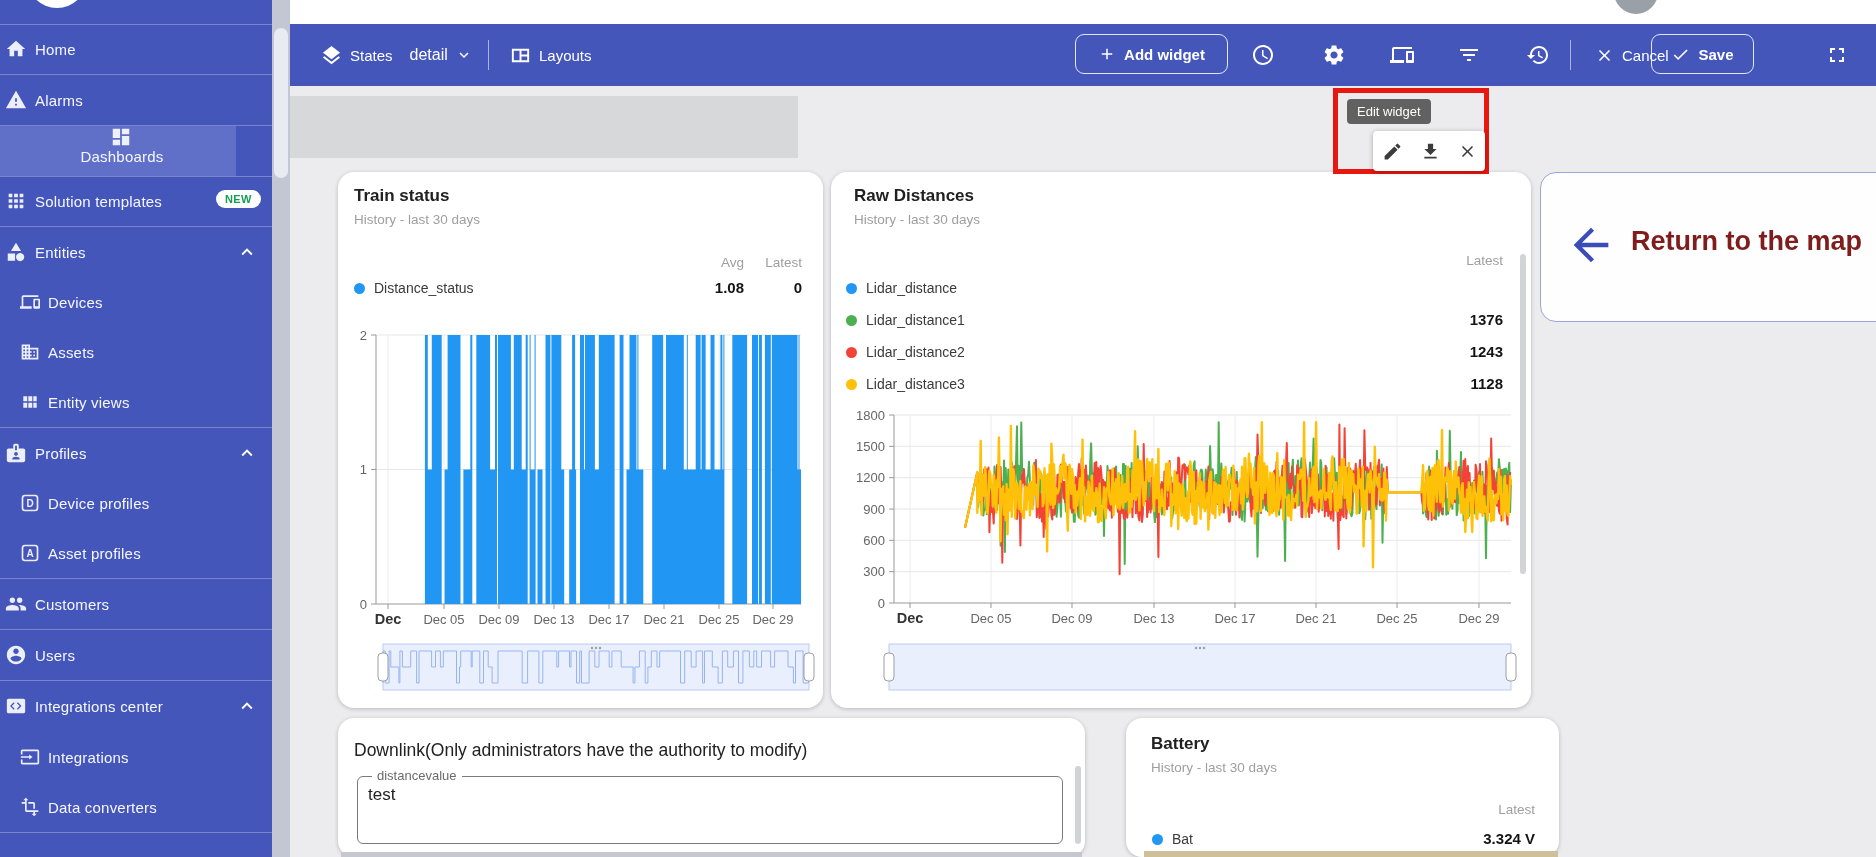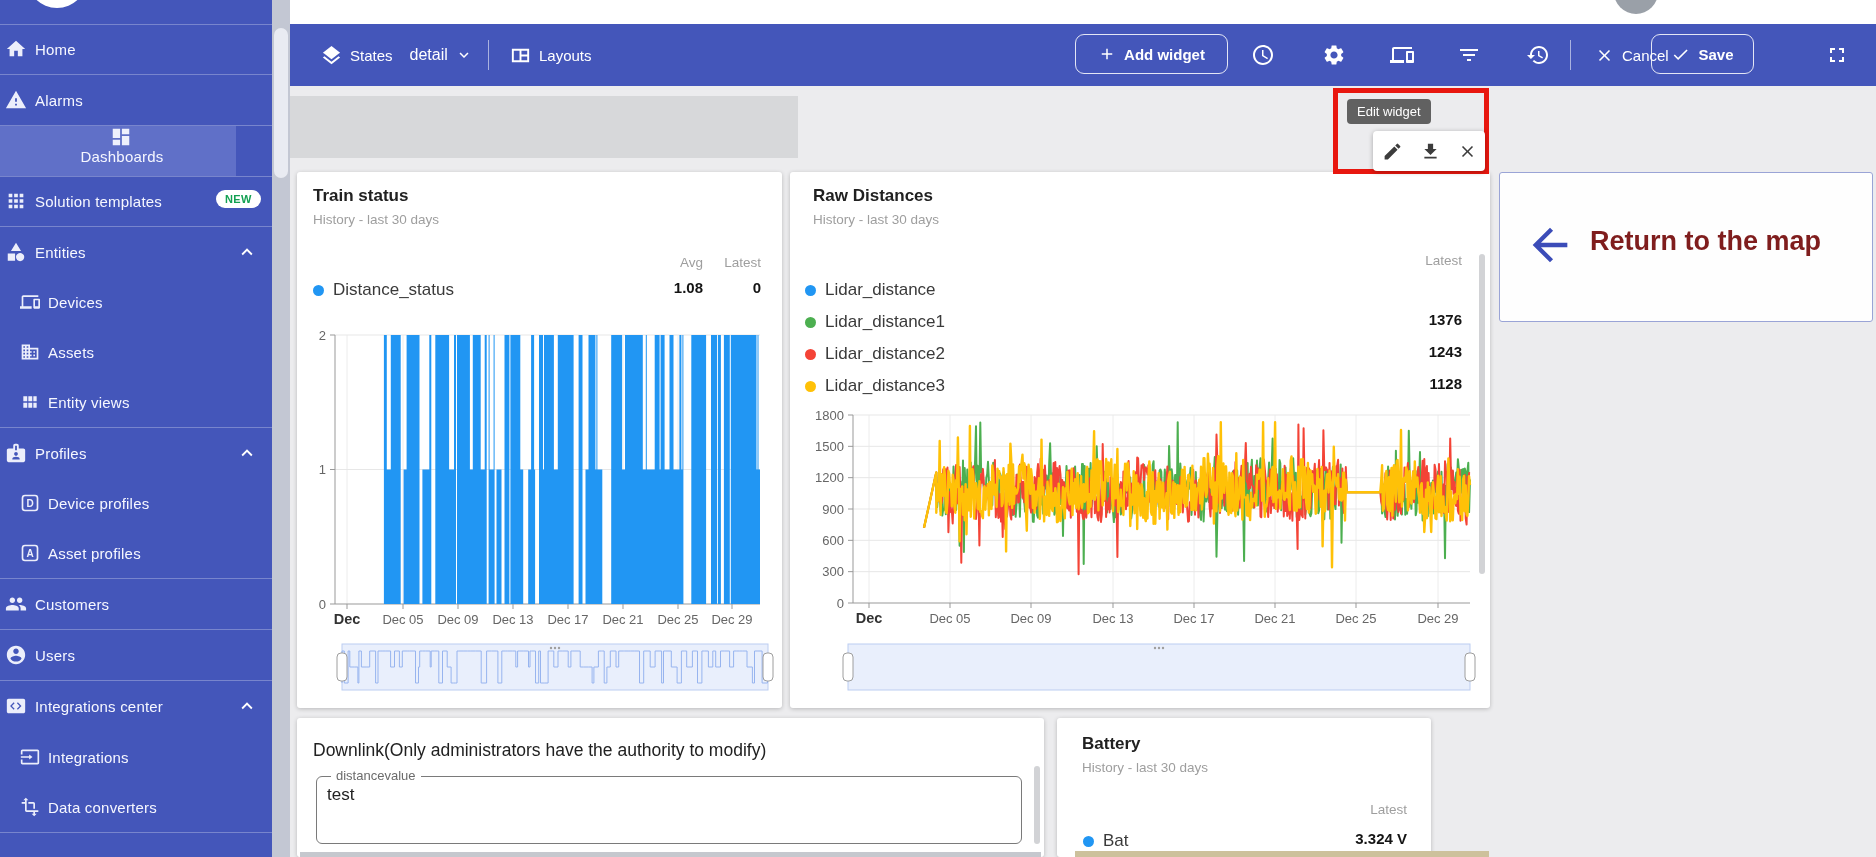--- a/index.html
+++ b/index.html
@@ -30,27 +30,27 @@
   .tb-ic{width:23px;height:23px;color:#fff;}
   .tb-txt{font-size:15px;font-weight:400;}
   .tb-txt.reg{font-weight:400;font-size:16px;}
   .tb-div{position:absolute;top:16px;width:1px;height:30px;background:rgba(255,255,255,.55);}
   .tb-btn{position:absolute;top:10px;height:40px;display:flex;align-items:center;justify-content:center;gap:8px;border:1px solid rgba(255,255,255,.85);border-radius:9px;font-size:15px;font-weight:600;color:#fff;cursor:pointer;box-sizing:border-box;}
   .tb-iconbtn{position:absolute;top:19px;width:24px;height:24px;color:#fff;cursor:pointer;}
 
   
   #dash{position:absolute;left:290px;top:86px;width:1586px;height:771px;}
   #gray-block{position:absolute;left:0;top:10px;width:508px;height:62px;background:#d7d8da;}
-  .card{position:absolute;background:#fff;border-radius:3px;box-shadow:0 1px 4px rgba(0,0,0,.22);}
+  .card{position:absolute;background:#fff;border-radius:16px;box-shadow:0 1px 4px rgba(0,0,0,.22);margin-left:41px;}
   .w-title{position:absolute;left:16px;top:14px;font-size:17px;font-weight:700;color:#212121;}
   .w-sub{position:absolute;left:16px;top:40px;font-size:13.5px;color:#9e9e9e;}
   .lg-head{position:absolute;font-size:13.5px;color:#9e9e9e;}
   .lg-row{position:absolute;display:flex;align-items:center;cursor:pointer;}
   .lg-dot{width:11px;height:11px;border-radius:50%;flex:none;}
-  .lg-name{margin-left:9px;font-size:17px;color:#3a3a3a;}
+  .lg-name{margin-left:9px;font-size:14px;color:#3a3a3a;}
   .lg-val{position:absolute;font-size:15px;font-weight:700;color:#141414;text-align:right;}
   .wscroll{position:absolute;width:6px;background:#d2d3d6;border-radius:3px;}
 
   
   #return-card{left:1209px;top:86px;width:372px;height:148px;border:1px solid #9aa4d6;box-shadow:none;background:#fefefe;cursor:pointer;}
   #return-card .arr{position:absolute;left:24px;top:46px;width:52px;height:52px;color:#3b4cb8;}
   #return-card .txt{position:absolute;left:90px;top:53px;font-size:27px;font-weight:700;color:#7f1d1d;}
 
   
   #downlink-title{position:absolute;left:16px;top:22px;font-size:17.5px;color:#212121;}
@@ -478,21 +478,21 @@
     <div class="card" style="left:7px;top:632px;width:747px;height:139px">
       <div id="downlink-title">Downlink(Only administrators have the authority to modify)</div>
       <div id="dl-field">
         <span id="dl-label">distancevalue</span>
         <textarea id="dl-input" style="">test</textarea>
       </div>
       <div class="wscroll" style="right:4px;top:48px;height:78px"></div>
       <div id="dl-strip"></div>
     </div>
 
-    <div class="card" style="left:767px;top:632px;width:374px;height:139px">
+    <div class="card" style="left:795px;top:632px;width:433px;height:139px">
       <div class="w-title" style="left:25px;top:16px">Battery</div>
       <div class="w-sub" style="left:25px;top:42px">History - last 30 days</div>
       <div class="lg-head" style="right:24px;top:84px">Latest</div>
       <div class="lg-row" style="left:26px;top:113px">
         <span class="lg-dot" style="background:#2196f3"></span>
         <span class="lg-name">Bat</span>
       </div>
       <div class="lg-val" style="right:24px;top:112px">3.324 V</div>
       <div id="bat-strip"></div>
     </div>

